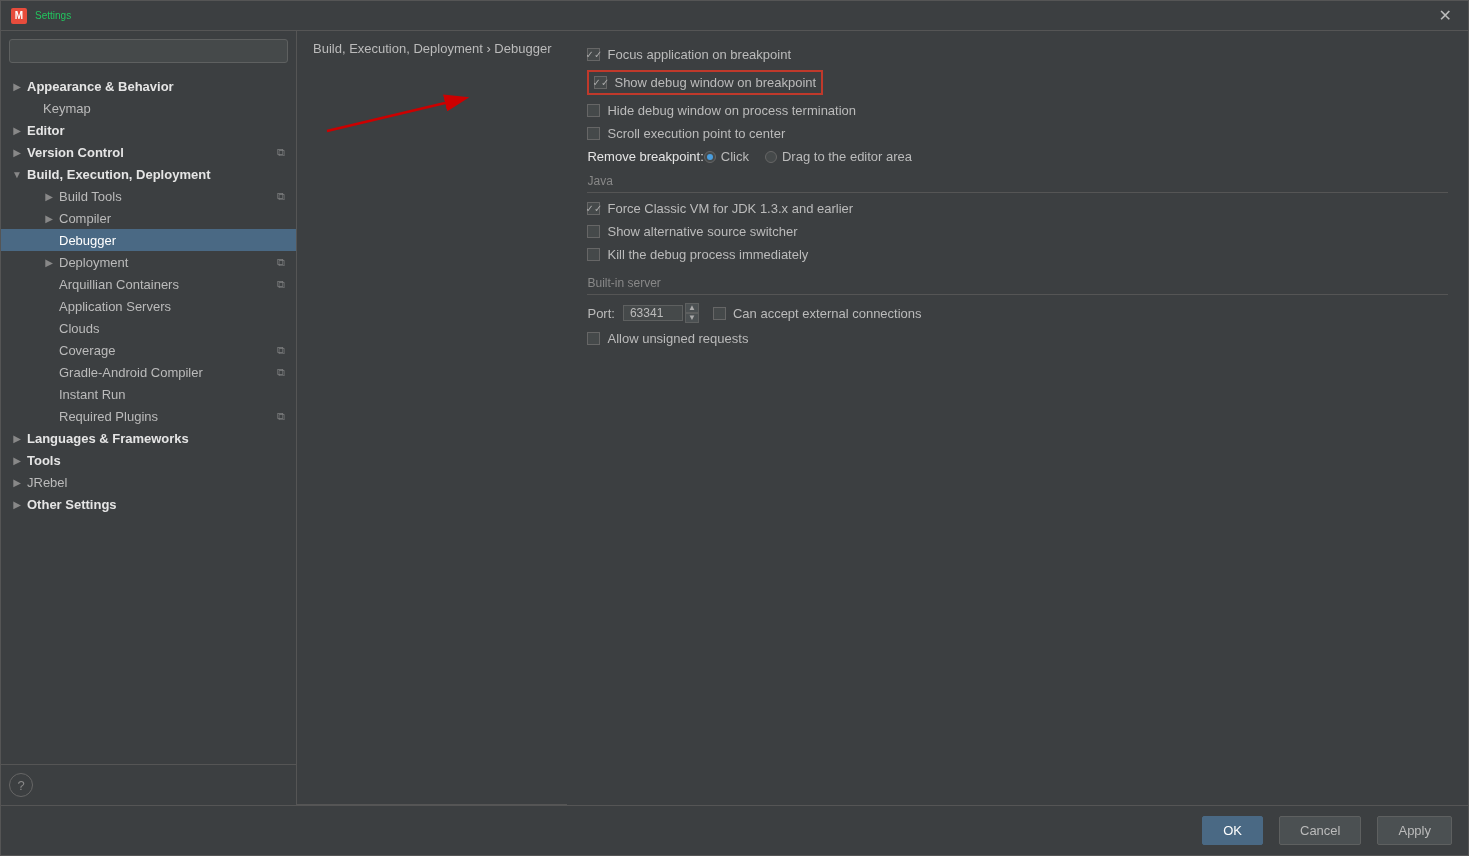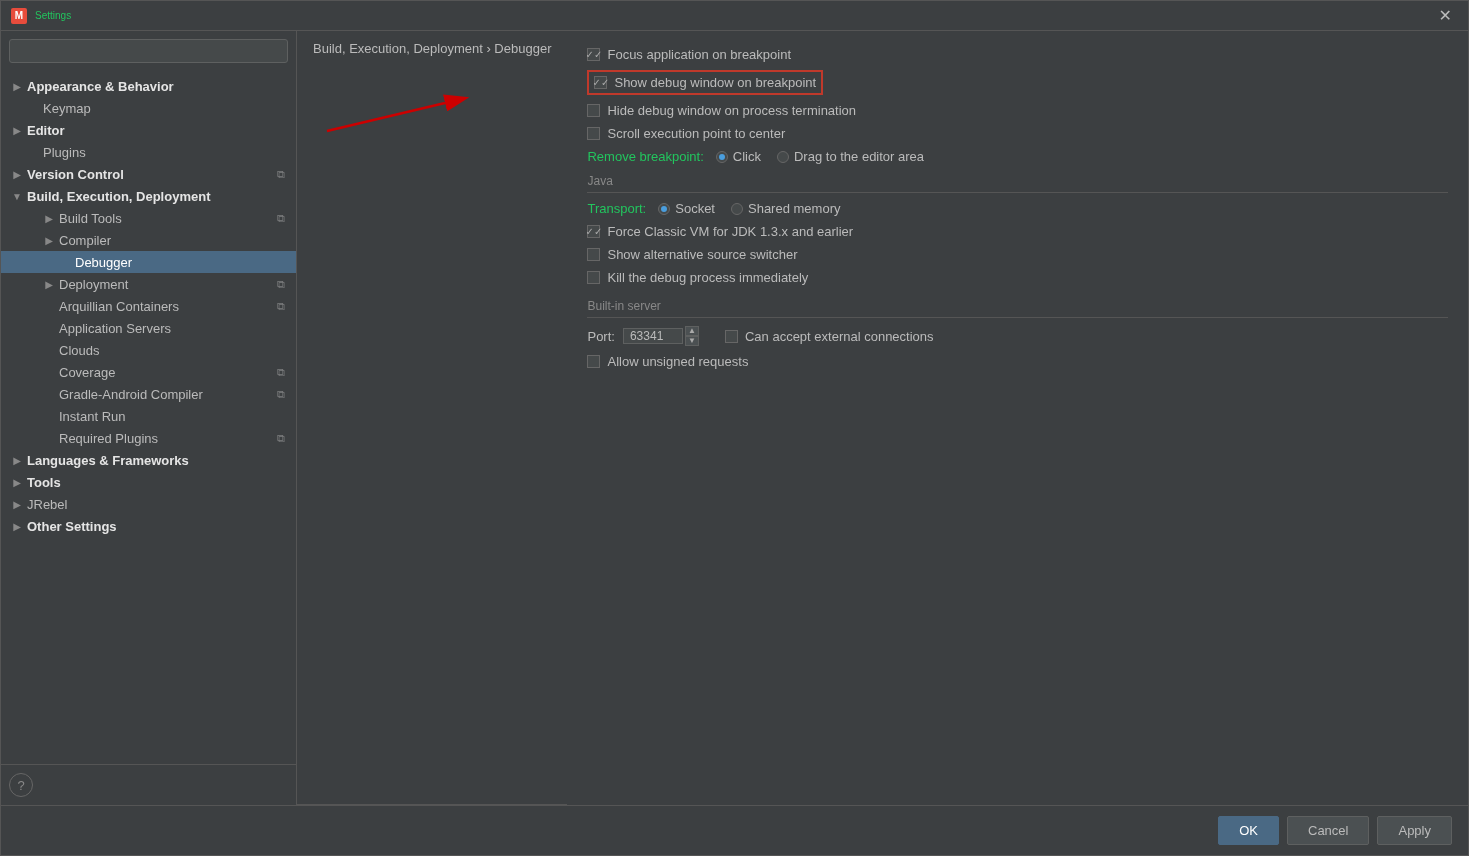--- a/index.html
+++ b/index.html
@@ -88,21 +88,21 @@
     .sidebar-tree::-webkit-scrollbar-track { background: #3c3f41; }
     .sidebar-tree::-webkit-scrollbar-thumb { background: #555; }
     .tree-item {
       display: flex;
       align-items: center;
       padding: 3px 8px;
       cursor: pointer;
       user-select: none;
       position: relative;
     }
-    .tree-item.selected { background: #4a6984; color: #ffffff; gap: 16px; }
+    .tree-item.selected { background: #4a6984; color: #ffffff; }
     .tree-item.selected .item-label { color: #ffffff; }
     .tree-arrow {
       width: 16px;
       height: 16px;
       display: inline-flex;
       align-items: center;
       justify-content: center;
       margin-right: 2px;
       font-size: 10px;
       color: #888;
@@ -197,21 +197,21 @@
       margin: 10px 0 8px;
       font-size: 12px;
       border-bottom: 1px solid #555;
       padding-bottom: 4px;
     }
     .radio-group {
       display: flex;
       align-items: center;
       margin-bottom: 8px;
     }
-    .radio-label { color: #22c55e; margin-right: 12px; }
+    .radio-label { color: #e5e5e5; }
     .radio-opt {
       display: flex;
       align-items: center;
       margin-right: 16px;
       cursor: pointer;
     }
     .radio-btn {
       width: 12px; height: 12px;
       border-radius: 50%;
       border: 1px solid #666;
@@ -255,21 +255,21 @@
       line-height: 1;
     }
     
     .footer {
       display: flex;
       justify-content: flex-end;
       align-items: center;
       padding: 10px 16px;
       border-top: 1px solid #555;
       background: #3c3f41;
-      gap: 8px;
+      gap: 16px;
       flex-shrink: 0;
     }
     .footer-btn {
       padding: 6px 20px;
       border: 1px solid #5e6060;
       background: #4b5052;
       color: #bbbbbb;
       cursor: pointer;
       font-size: 13px;
       border-radius: 2px;
@@ -306,24 +306,20 @@
         <div class="tree-item indent-1">
           <span class="tree-arrow leaf"></span>
           <span class="item-label">Keymap</span>
         </div>
 
         <div class="tree-item">
           <span class="tree-arrow collapsed"></span>
           <span class="item-label bold">Editor</span>
         </div>
 
-        <div class="tree-item indent-1">
-          <span class="tree-arrow leaf"></span>
-          <span class="item-label">Plugins</span>
-        </div>
 
         <div class="tree-item">
           <span class="tree-arrow collapsed"></span>
           <span class="item-label bold">Version Control</span>
           <span class="item-copy-icon">⧉</span>
         </div>
 
         <div class="tree-item">
           <span class="tree-arrow expanded"></span>
           <span class="item-label bold">Build, Execution, Deployment</span>
@@ -468,31 +464,20 @@
             <span>Click</span>
           </div>
           <div class="radio-opt">
             <div class="radio-btn"></div>
             <span>Drag to the editor area</span>
           </div>
         </div>
 
         <div class="section-title">Java</div>
 
-        <div class="radio-group">
-          <span class="radio-label">Transport:</span>
-          <div class="radio-opt">
-            <div class="radio-btn selected"></div>
-            <span>Socket</span>
-          </div>
-          <div class="radio-opt">
-            <div class="radio-btn"></div>
-            <span>Shared memory</span>
-          </div>
-        </div>
 
         <div class="setting-row">
           <label class="checkbox-wrap">
             <div class="cb checked">✓</div>
             <span class="setting-label">Force Classic VM for JDK 1.3.x and earlier</span>
           </label>
         </div>
 
 
         <div class="setting-row">
@@ -511,21 +496,21 @@
 
         <div class="section-title" style="margin-top:14px;">Built-in server</div>
 
         <div class="port-row">
           <span class="port-label">Port:</span>
           <input class="port-input" type="text" value="63341" style="">
           <div class="port-spinner">
             <button class="spin-btn">▲</button>
             <button class="spin-btn">▼</button>
           </div>
-          <label class="checkbox-wrap" style="margin-left:26px;">
+          <label class="checkbox-wrap" style="margin-left:14px;">
             <div class="cb"></div>
             <span class="setting-label">Can accept external connections</span>
           </label>
         </div>
 
         <div class="setting-row">
           <label class="checkbox-wrap">
             <div class="cb"></div>
             <span class="setting-label">Allow unsigned requests</span>
           </label>

